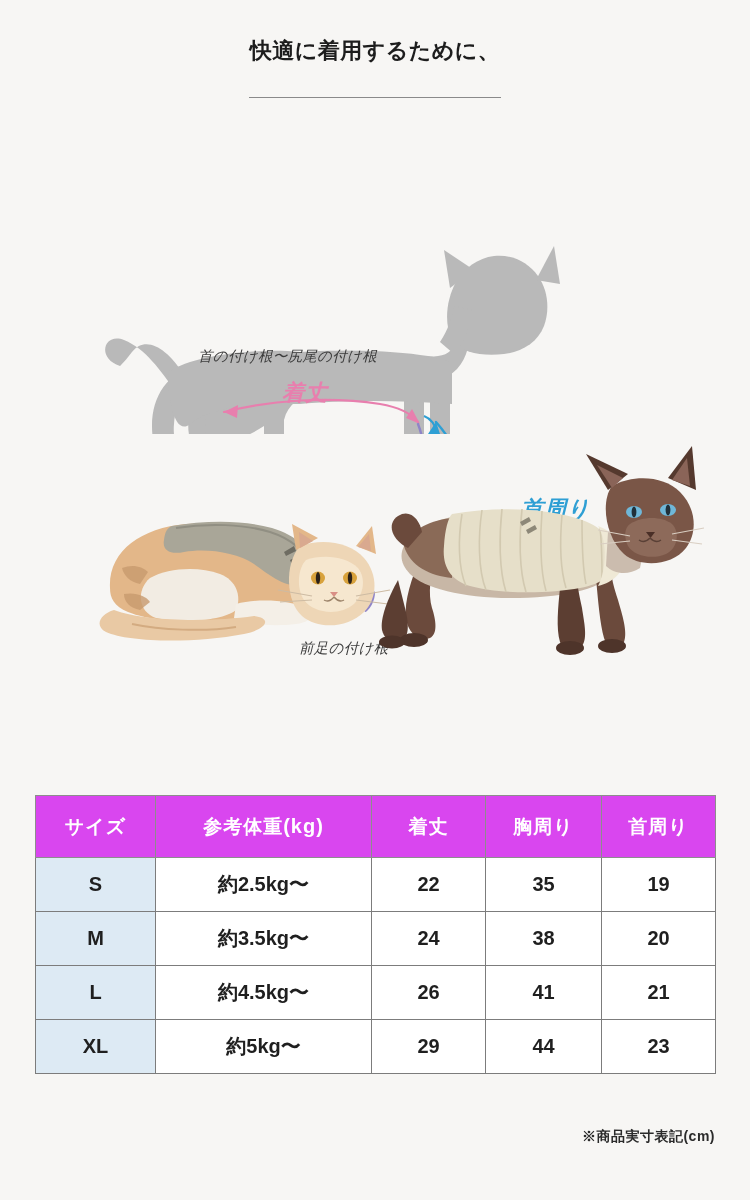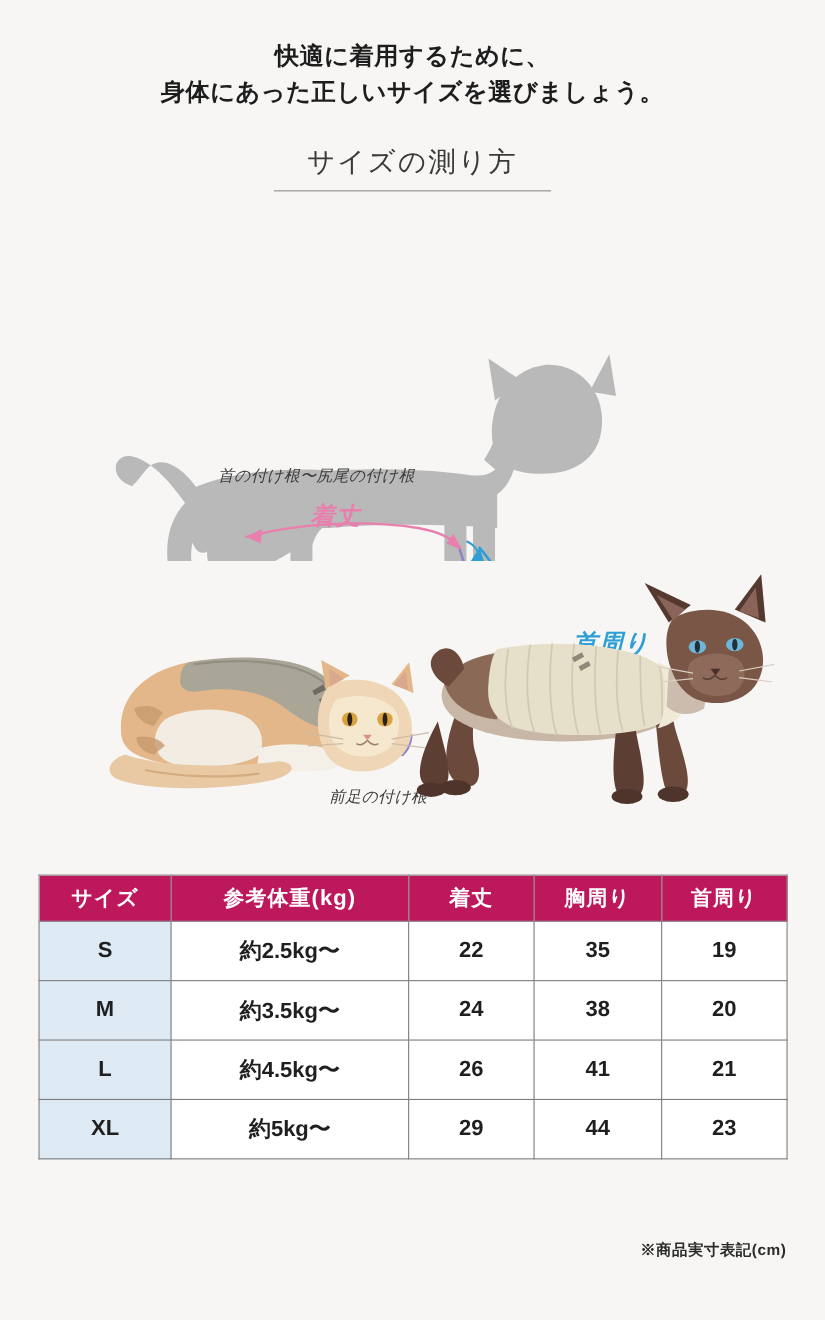--- a/index.html
+++ b/index.html
@@ -100,23 +100,23 @@
     border-collapse: collapse;
     width: 680px;
     table-layout: fixed;
   }
   th, td {
     border: 1px solid #7c7c7c;
     text-align: center;
     font-weight: bold;
   }
   thead th {
-    background: #be185d;
+    background: #d946ef;
     color: #ffffff;
-    height: 42px;
+    height: 62px;
     font-size: 19px;
     letter-spacing: 1px;
     border-color: #8d8d8d;
   }
   thead th .unit { font-size: 20px; font-weight: bold; }
   tbody td {
     height: 54px;
     background: #ffffff;
     font-size: 20px;
     color: #1f1f1f;
@@ -139,25 +139,23 @@
     color: #2b2b2b;
     font-weight: bold;
     letter-spacing: 0.5px;
   }
 </style>
 </head>
 <body>
 
 <div class="headline">
   <span class="l1">快適に着用するために、</span>
-  <span class="l2">身体にあった正しいサイズを選びましょう。</span>
 </div>
 
 <div class="subhead-wrap">
-  <div class="subhead">サイズの測り方</div>
   <div class="subhead-rule"></div>
 </div>
 
 <div class="diagram">
   <svg width="750" height="330" viewBox="0 0 750 330">
 
     <g fill="#b9b9b9">
 
       <path d="M120 262 C 96 254, 104 228, 124 236 C 146 245, 160 266, 176 288 C 188 305, 200 318, 214 322 L 214 302 C 202 296, 192 284, 182 268 C 168 246, 146 230, 132 248 C 126 256, 122 260, 120 262 Z"></path>
 

